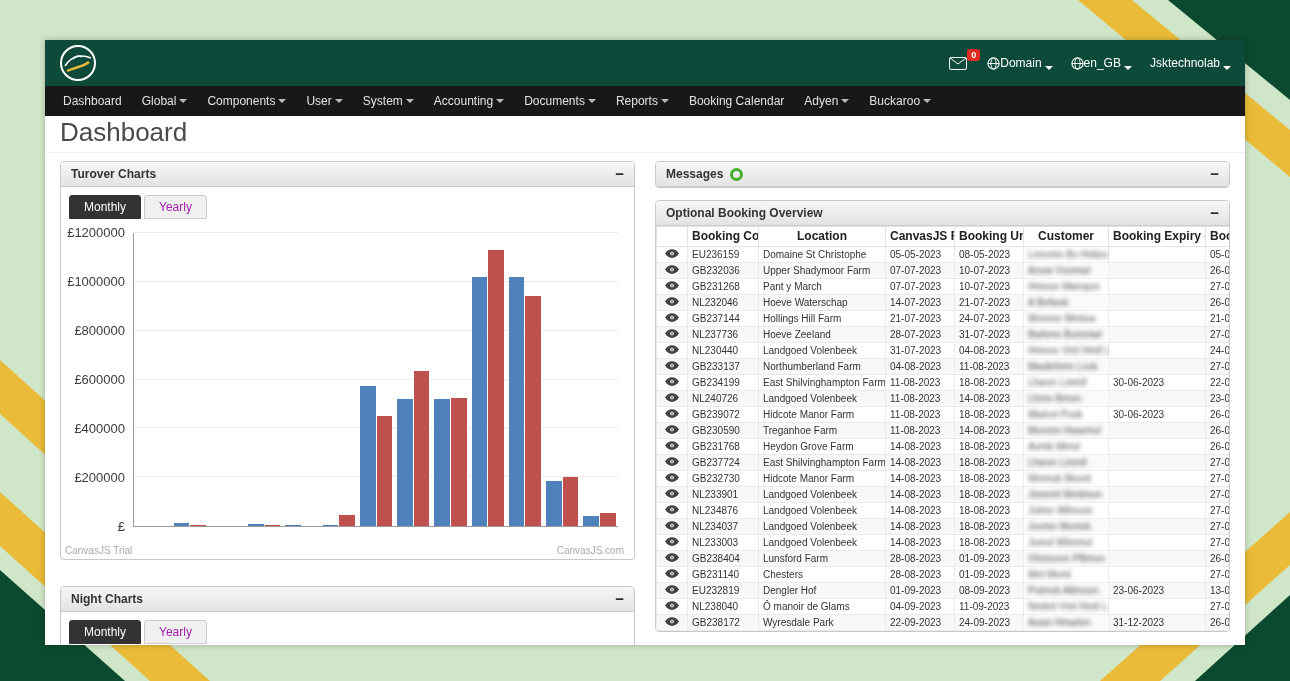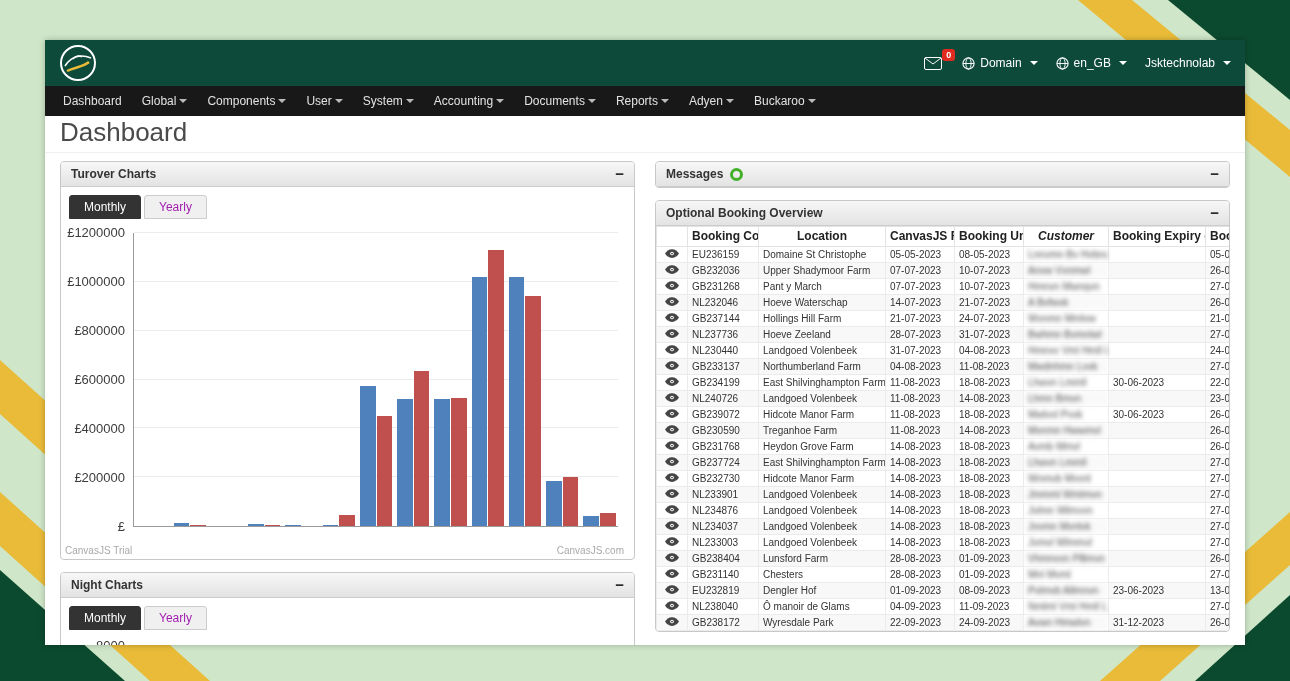--- a/index.html
+++ b/index.html
@@ -12,21 +12,21 @@
   .app{position:absolute;left:45px;top:40px;width:1200px;height:605px;
        background:#fff;overflow:hidden;box-shadow:0 0 6px rgba(0,0,0,.25);}
 
   
   .topbar{height:46px;background:#0d4a3a;display:flex;align-items:center;padding:0 14px;box-sizing:border-box;}
   .logo{display:flex;align-items:center;}
   .top-right{margin-left:auto;display:flex;align-items:center;gap:20px;color:#fff;font-size:12px;}
   .mail{position:relative;display:flex;align-items:center;cursor:pointer;}
   .badge{position:absolute;top:-8px;right:-13px;background:#e02b20;color:#fff;
          font-size:9px;font-weight:bold;padding:1px 4px;border-radius:3px;line-height:10px;}
-  .menu{display:flex;align-items:center;gap:5px;cursor:pointer;white-space:nowrap;}
+  .menu{display:flex;align-items:flex-end;cursor:pointer;white-space:nowrap;}
   .caret{width:0;height:0;border-left:4px solid transparent;border-right:4px solid transparent;
          border-top:4px solid #fff;display:inline-block;margin-left:3px;}
 
   
   .navbar{height:30px;background:#181818;display:flex;align-items:center;padding:0 8px;}
   .nav-item{color:#e2e2e2;font-size:12px;padding:9px 10px;display:flex;align-items:center;cursor:pointer;white-space:nowrap;}
   .nav-item .caret{border-top-color:#bbb;}
 
   
   .page-header{padding:2px 15px 6px;border-bottom:1px solid #f0f0f0;}
@@ -34,21 +34,21 @@
 
   
   .cols{display:flex;gap:20px;padding:8px 15px 0;align-items:flex-start;}
   .col{flex:1 1 0;min-width:0;}
 
   
   .panel{border:1px solid #c8c8c8;border-radius:4px;background:#fff;overflow:hidden;}
   .panel-h{background:linear-gradient(#f7f7f7,#e3e3e3);border-bottom:1px solid #ccc;
            padding:5px 10px;font-size:12px;font-weight:bold;color:#333;display:flex;align-items:center;min-height:14px;}
   .collapse-btn{margin-left:auto;font-weight:bold;font-size:15px;line-height:12px;color:#222;cursor:pointer;}
-  .mb14{margin-bottom:12px;} .mb12{margin-bottom:12px;}
+  .mb14{margin-bottom:26px;} .mb12{margin-bottom:12px;}
   .status-ring{width:7px;height:7px;border:3px solid #43b02a;border-radius:50%;display:inline-block;margin-left:7px;}
   .panel-body-msg{padding:4px 10px;font-size:12px;color:#333;line-height:13px;}
 
   
   .tabs{display:flex;gap:3px;padding:8px 8px 0;}
   .tab{padding:4px 14px;font-size:12px;border:1px solid #ccc;background:#f0f0f0;color:#a21caf;
        border-radius:3px 3px 0 0;cursor:pointer;}
   .tab.active{background:#333;border-color:#333;color:#fff;}
 
   
@@ -166,20 +166,23 @@
       </span>
       <span class="nav-item">
         <span>Documents</span>
         <i class="caret"></i>
       </span>
       <span class="nav-item">
         <span>Reports</span>
         <i class="caret"></i>
       </span>
       <span class="nav-item">
+        <span>Booking Calendar</span>
+      </span>
+      <span class="nav-item">
         <span>Adyen</span>
         <i class="caret"></i>
       </span>
       <span class="nav-item">
         <span>Buckaroo</span>
         <i class="caret"></i>
       </span>
     </nav>
 
   <div class="page-header">
@@ -305,21 +308,21 @@
           <span class="collapse-btn">−</span>
         </div>
         <table class="bookings">
           <thead>
               <tr id="bookings-head-row">
                 <th style="width: 22px;"></th>
                 <th style="width: 62px;">Booking Code</th>
                 <th style="width: 118px;">Location</th>
                 <th style="width: 60px;">CanvasJS From</th>
                 <th style="width: 60px;">Booking Until</th>
-                <th style="width: 76px; font-style: italic;">Customer</th>
+                <th style="width: 76px;">Customer</th>
                 <th style="width: 88px;">Booking Expiry date</th>
                 <th style="width: 90px;">Booking Create date</th>
               </tr>
             </thead>
           <tbody id="bookings-body">
               <tr>
                 <td class="view-cell"><svg width="14" height="9" viewBox="0 0 16 10">
                     <path d="M8 0C4.5 0 1.6 2.2 0 5c1.6 2.8 4.5 5 8 5s6.4-2.2 8-5C14.4 2.2 11.5 0 8 0z" fill="#444"></path>
                     <circle cx="8" cy="5" r="2.1" fill="#fff"></circle>
                     <circle cx="8" cy="5" r="1" fill="#444"></circle>

